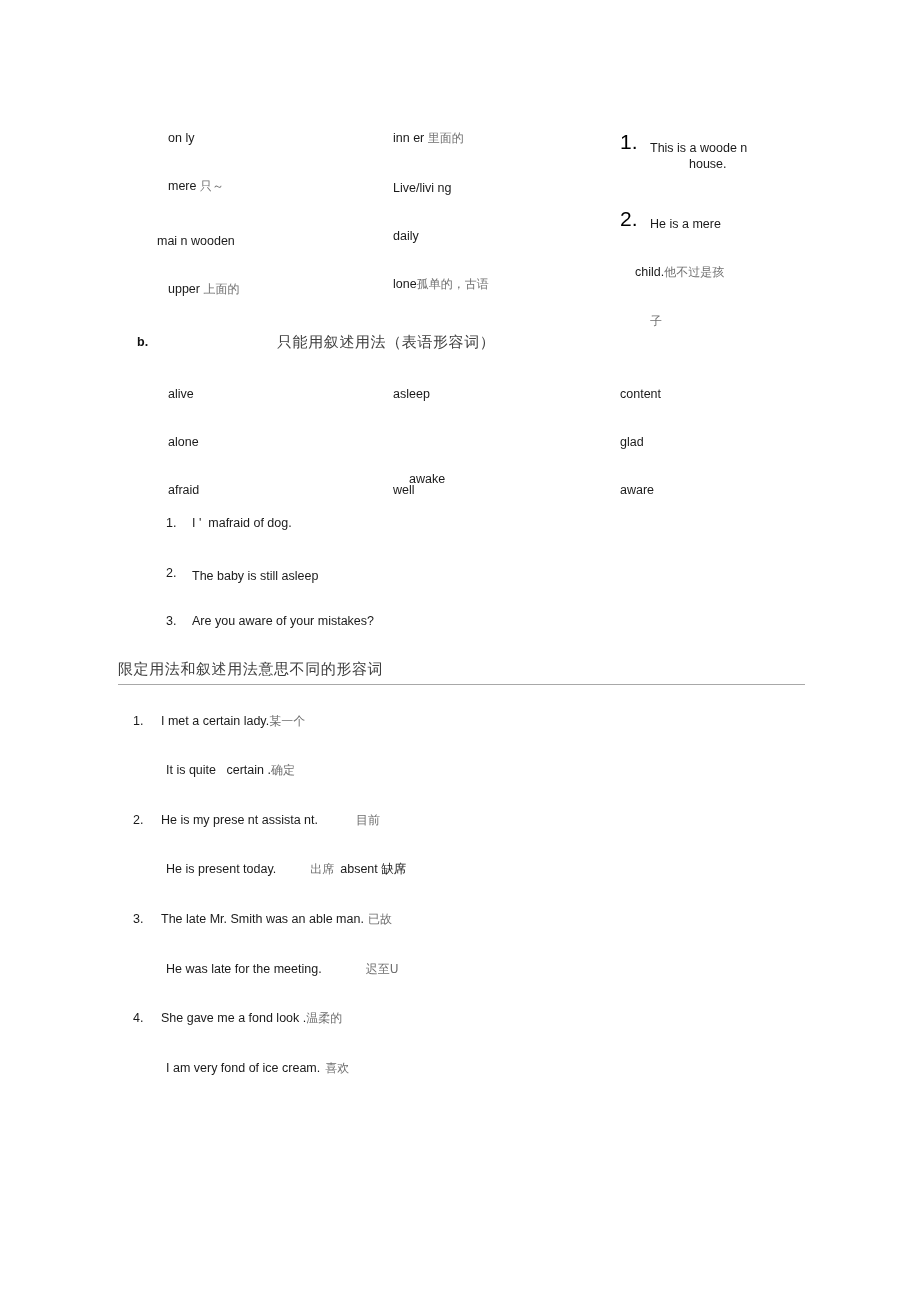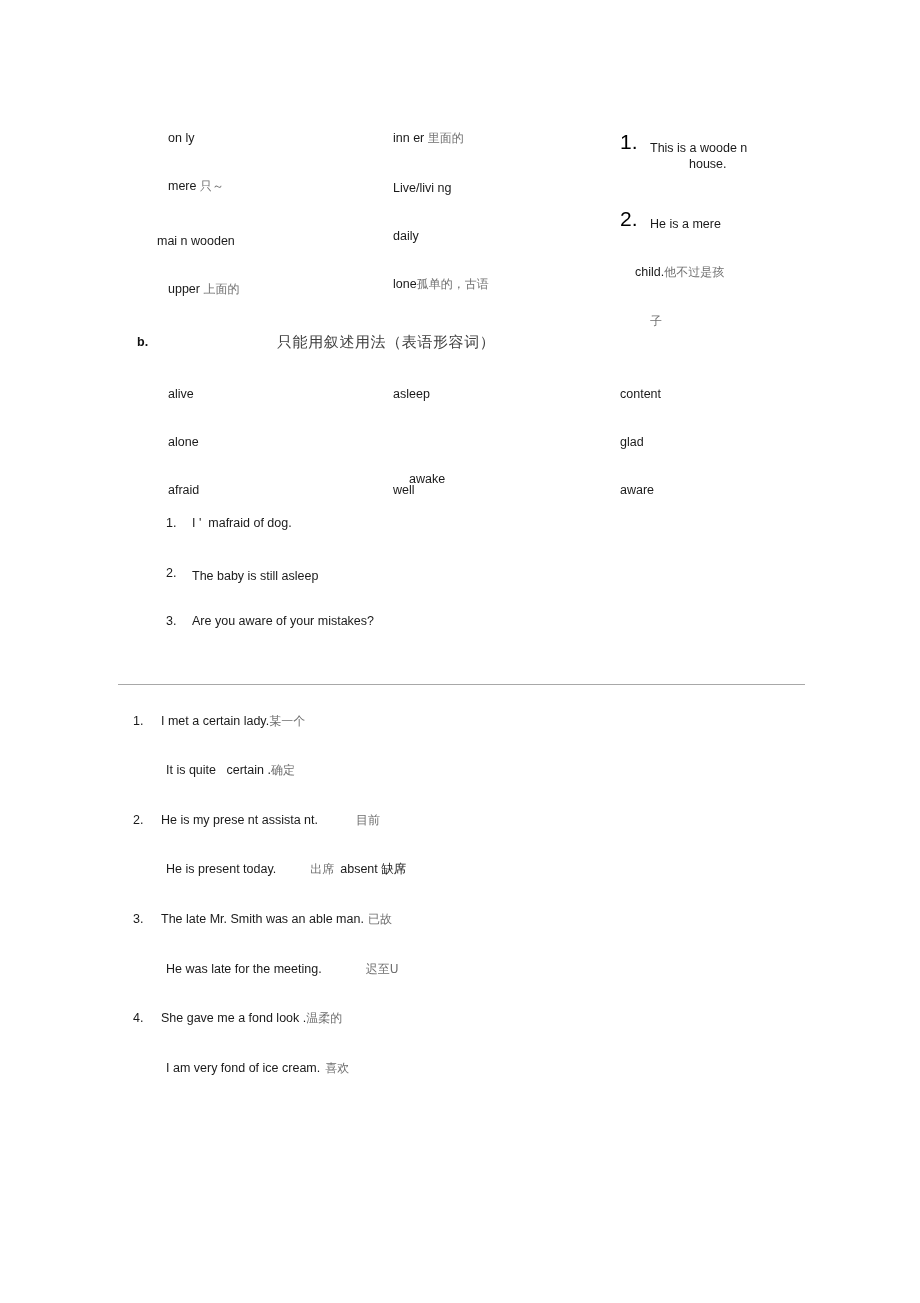--- a/index.html
+++ b/index.html
@@ -118,20 +118,21 @@
 
   <div class="marker" style="left:166px; top:515px;">1.</div>
   <div class="t" style="left:192px; top:515px;">I '  mafraid of dog.</div>
 
   <div class="marker" style="left:166px; top:565px;">2.</div>
   <div class="t" style="left:192px; top:568px;">The baby is still asleep</div>
 
   <div class="marker" style="left:166px; top:613px;">3.</div>
   <div class="t" style="left:192px; top:613px;">Are you aware of your mistakes?</div>
 
+  <div class="sect-head" style="left:118px; top:660px;">限定用法和叙述用法意思不同的形容词</div>
   <div class="rule" style="left:118px; top:684px; width:687px;"></div>
 
   <div class="marker" style="left:133px; top:713px;">1.</div>
   <div class="t" style="left:161px; top:713px;"><span>I met a certain lady.</span><span class="cjk">某一个</span></div>
   <div class="t" style="left:166px; top:762px;text-align:right;"><span>It is quite   certain .</span><span class="cjk">确定</span></div>
 
   <div class="marker" style="left:133px; top:812px;">2.</div>
   <div class="t" style="left:161px; top:812px;"><span>He is my prese nt assista nt.</span><span style="display:inline-block;width:38px;"></span><span class="cjk">目前</span></div>
   <div class="t" style="left:166px; top:861px;"><span>He is present today.</span><span style="display:inline-block;width:34px;"></span><span class="cjk">出席</span><span style="display:inline-block;width:6px;"></span><span>absent 缺席</span></div>
 

